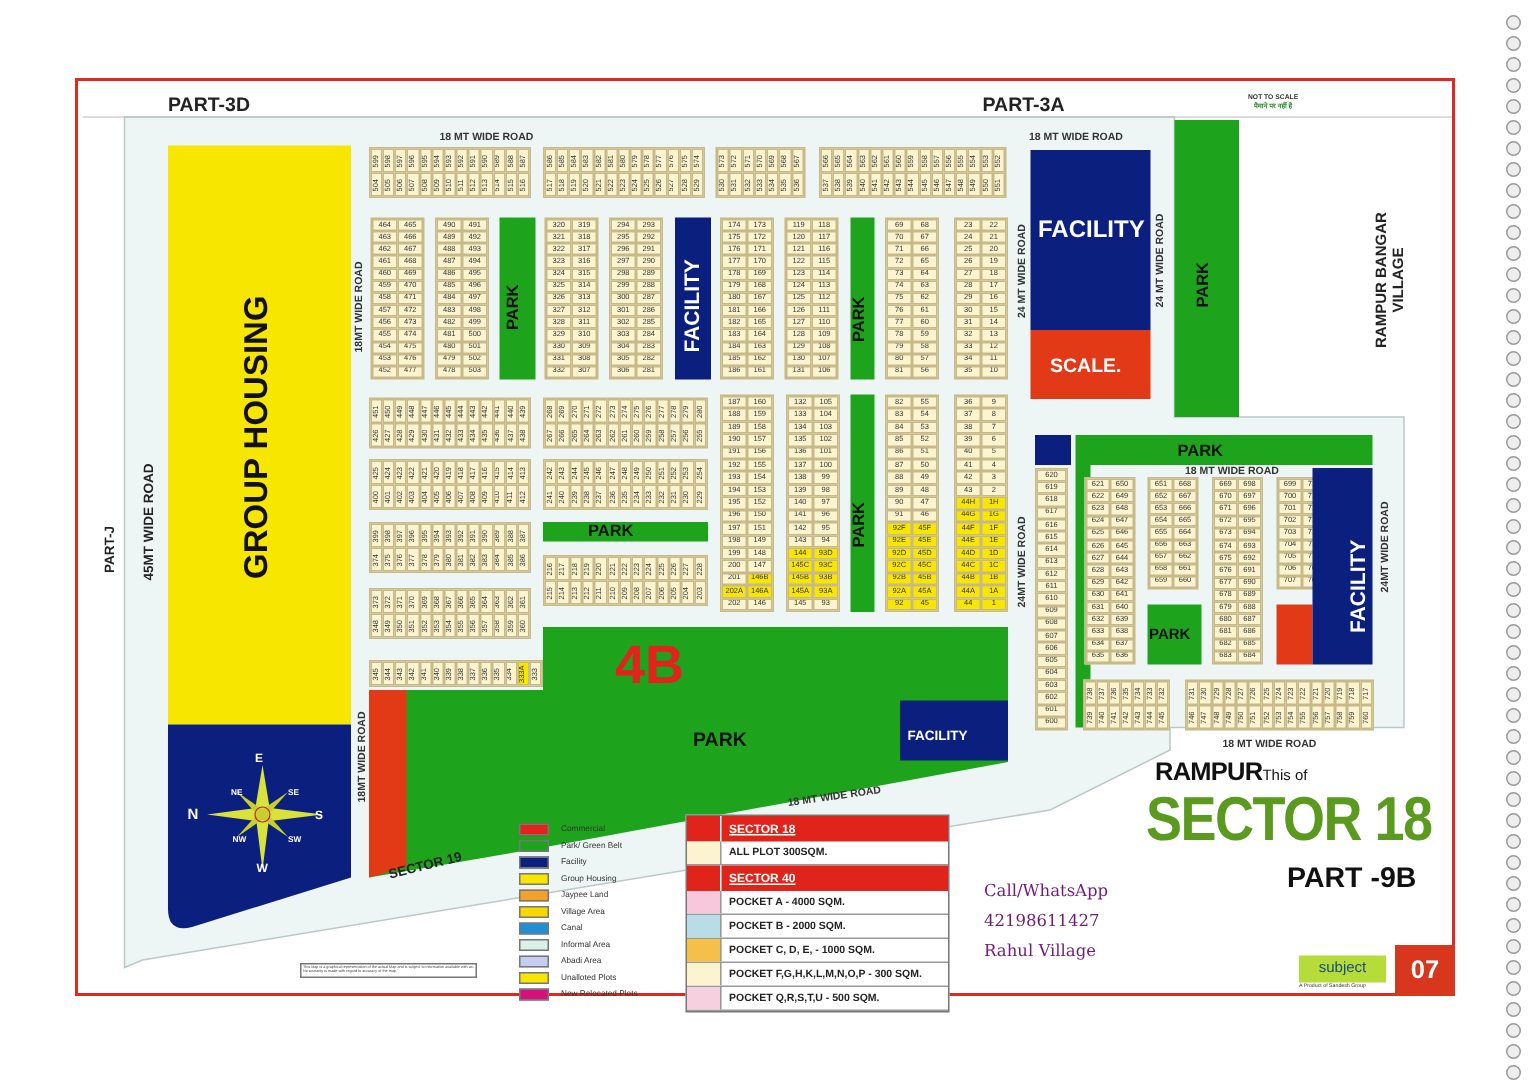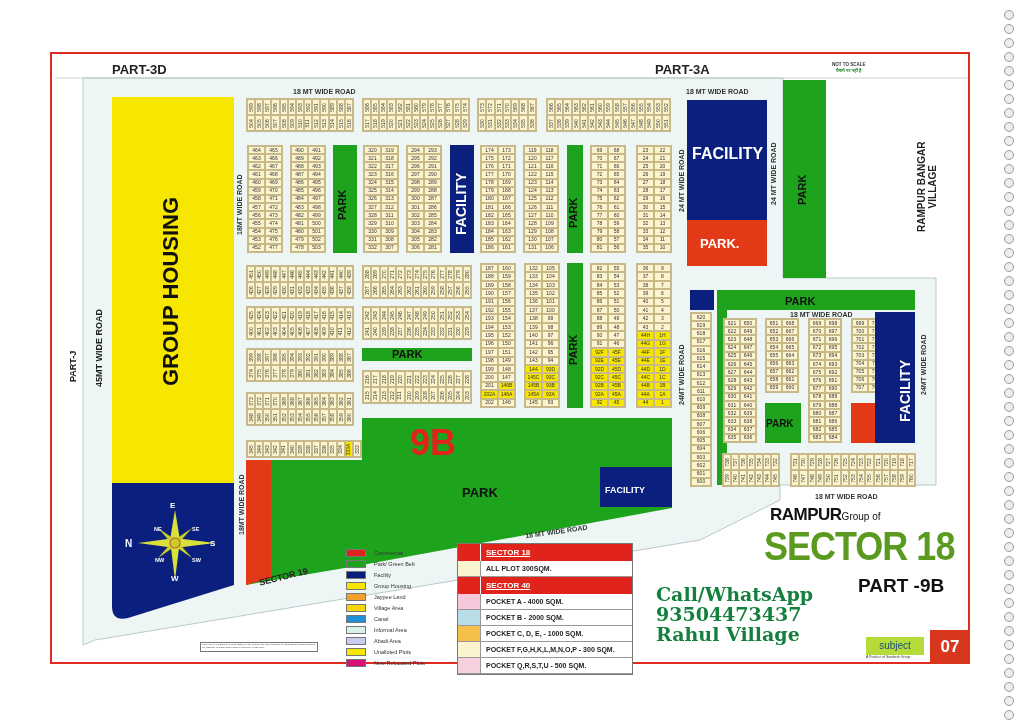--- a/index.html
+++ b/index.html
@@ -1077,21 +1077,21 @@
     </div>
     <div class="cell">
       <span>10</span>
     </div>
   </div>
 <div class="abs vert road" style="left:678px;top:212px;">24 MT WIDE ROAD</div>
 
 <div class="abs facility" style="left:687px;top:100px;width:80px;height:120px;"></div>
 <div class="abs" style="left:692px;top:145px;font-size:16px;font-weight:bold;color:#fff;">FACILITY</div>
 <div class="abs comm" style="left:687px;top:220px;width:80px;height:46px;"></div>
-<div class="abs" style="left:700px;top:236px;font-size:13px;font-weight:bold;color:#fff;">PARK.</div>
+<div class="abs" style="left:700px;top:236px;font-size:13px;font-weight:bold;color:#fff;">SCALE.</div>
 <div class="abs vert road" style="left:770px;top:205px;">24 MT WIDE ROAD</div>
 <div class="abs park" style="left:783px;top:80px;width:43px;height:198px;"></div>
 <div class="abs big-label vert" style="left:796px;top:205px;font-size:11px;">PARK</div>
 <div class="abs vert" style="left:916px;top:232px;font-size:10px;font-weight:bold;color:#222;text-align:center;">
   <div>RAMPUR BANGAR</div>
   <div>VILLAGE</div>
 </div>
 
 <div class="abs grid plots" style="left: 246px; top: 265px; width: 108px; height: 34px; grid-template-columns: repeat(13, 1fr); grid-template-rows: repeat(2, 1fr);">
     <div class="cell v">
@@ -2114,21 +2114,21 @@
     </div>
     <div class="cell hl">
       <span>44</span>
     </div>
     <div class="cell hl">
       <span>1</span>
     </div>
   </div>
 <div class="abs vert road" style="left:678px;top:405px;">24MT WIDE ROAD</div>
 
-<div class="abs" style="left:410px;top:422px;font-size:36px;font-weight:bold;color:#e0231b;">9B</div>
+<div class="abs" style="left:410px;top:422px;font-size:36px;font-weight:bold;color:#e0231b;">4B</div>
 <div class="abs big-label" style="left:462px;top:485px;font-size:13px;">PARK</div>
 <div class="abs facility" style="left:600px;top:467px;width:72px;height:40px;"></div>
 <div class="abs" style="left:605px;top:485px;font-size:9px;font-weight:bold;color:#fff;">FACILITY</div>
 <div class="abs road" style="left:525px;top:528px;transform:rotate(-8deg);">18 MT WIDE ROAD</div>
 
 <div class="abs facility" style="left:690px;top:290px;width:24px;height:20px;"></div>
 <div class="abs park" style="left:717px;top:290px;width:10px;height:195px;"></div>
 <div class="abs grid plots" style="left: 690px; top: 312px; width: 22px; height: 175px; grid-template-columns: repeat(1, 1fr); grid-template-rows: repeat(21, 1fr);">
     <div class="cell">
       <span>620</span>
@@ -2719,27 +2719,27 @@
       </div>
       <div class="prow">
         <div class="sw" style="background: rgb(247, 208, 224);"></div>
         <div class="tx">POCKET Q,R,S,T,U  - 500 SQM.</div>
       </div>
     </div>
 </div>
 
 <div class="abs" style="left:200px;top:642px;width:118px;height:10px;border:0.5px solid #777;font-size:2.5px;color:#444;overflow:hidden;line-height:1.1;padding:1px;">This Map is a graphical representation of the actual Map and is subject to information available with us. No warranty is made with regard to accuracy of the map.</div>
 
-<div class="abs" style="left:656px;top:584px;font-family:'DejaVu Serif',serif;font-weight:bold;color:#15803d;font-size:19px;line-height:20px;">
+<div class="abs" style="left:656px;top:584px;font-family:'DejaVu Serif',serif;font-weight:normal;color:#701a75;font-size:11px;line-height:20px;">
   <div>Call/WhatsApp</div>
-  <div>93504473437</div>
+  <div>42198611427</div>
   <div>Rahul Village</div>
 </div>
 
 <div class="abs" style="left:770px;top:505px;">
-  <span style="font-size:17px;font-weight:bold;color:#111;letter-spacing:-0.5px;">RAMPUR</span><span style="font-size:10px;color:#111;">Group of</span>
+  <span style="font-size:17px;font-weight:bold;color:#111;letter-spacing:-0.5px;">RAMPUR</span><span style="font-size:10px;color:#111;">This of</span>
 </div>
 <div class="abs" style="left:764px;top:522px;font-size:36px;font-weight:bold;color:#5a9b1f;letter-spacing:-1px;transform:scaleY(1.15);transform-origin:left top;">SECTOR 18</div>
 <div class="abs" style="left:858px;top:575px;font-size:19px;font-weight:bold;color:#111;">PART -9B</div>
 
 <div class="abs" style="left:866px;top:637px;width:58px;height:18px;background:#b6dc3a;font-size:10px;color:#1a4c7a;text-align:center;line-height:18px;">subject</div>
 <div class="abs" style="left:866px;top:655px;font-size:3.5px;color:#333;">A Product of Sandesh Group</div>
 <div class="abs" style="left:930px;top:630px;width:40px;height:34px;background:#d8371d;color:#fff;font-size:17px;font-weight:bold;text-align:center;line-height:34px;">07</div>
 
 </body></html>

